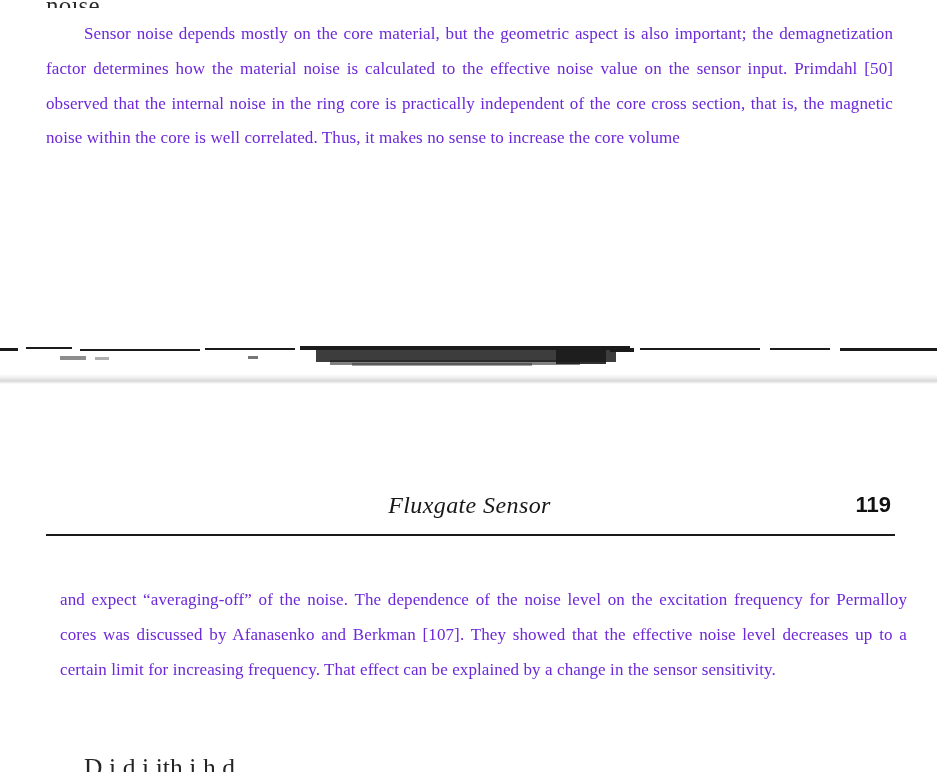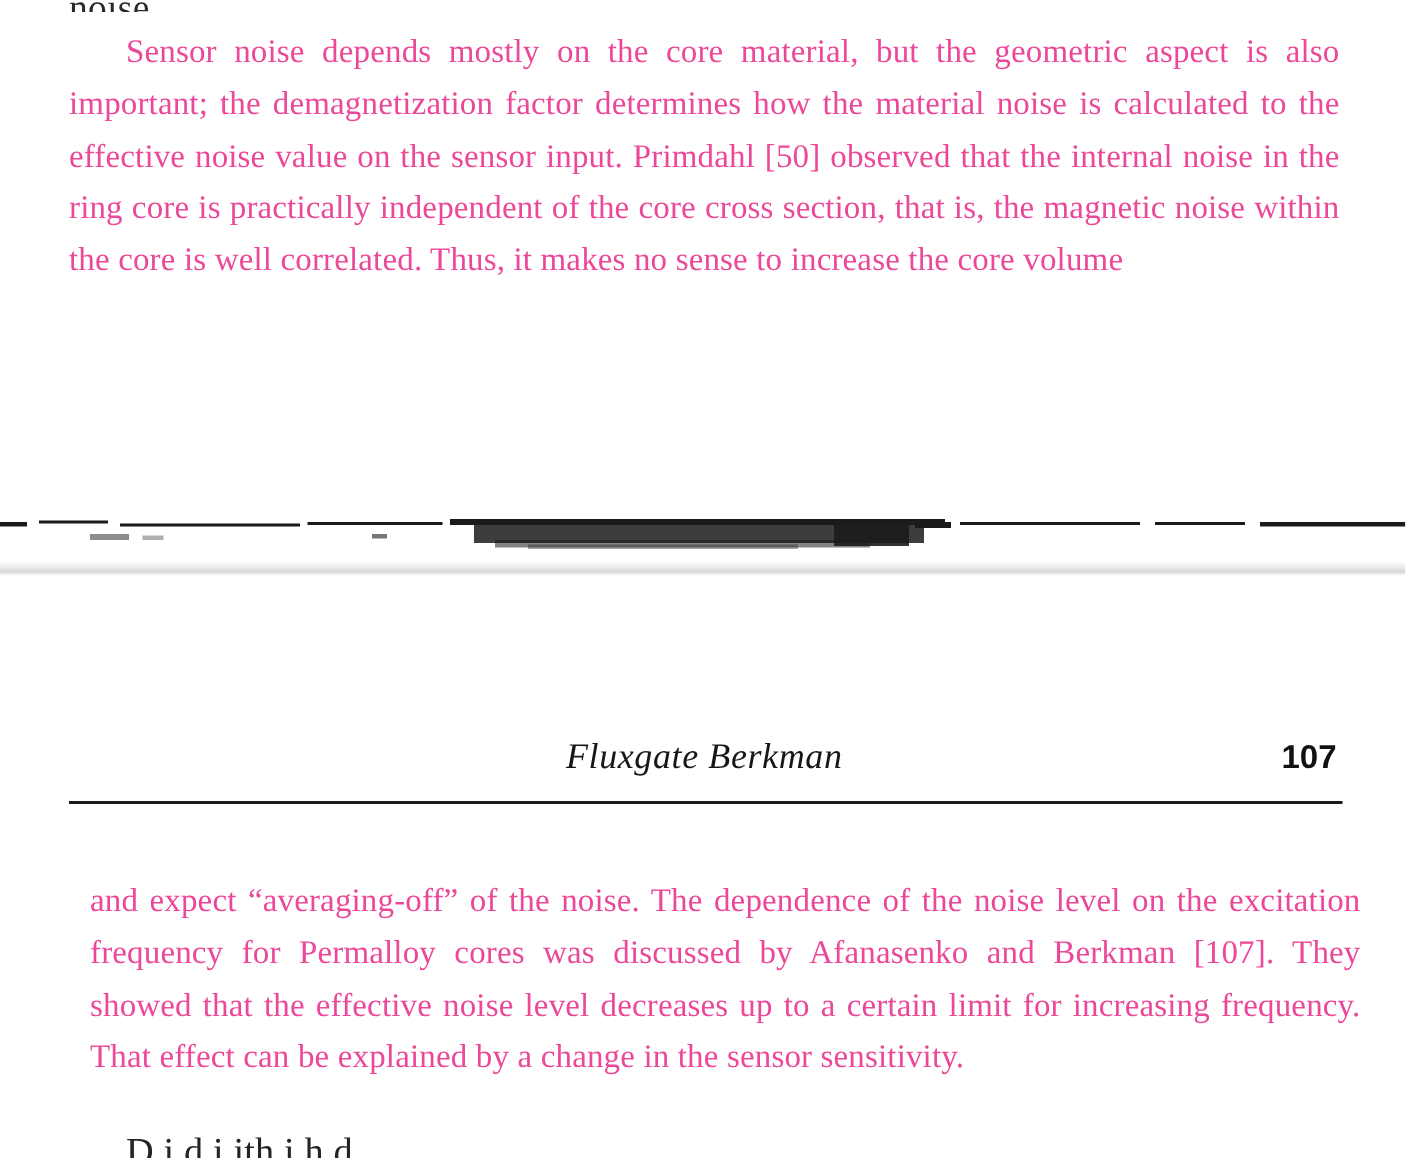--- a/index.html
+++ b/index.html
@@ -38,24 +38,24 @@
     top: -8px;
     font-size: 25px;
     letter-spacing: 0.2px;
     color: #2a2a2a;
     height: 16px;
     overflow: hidden;
   }
 
   .body-par {
     position: absolute;
-    font-size: 22px;
+    font-size: 17px;
     line-height: 34.8px;
     text-align: justify;
-    color: #ec4899;
+    color: #6d28d9;
     letter-spacing: 0.1px;
   }
 
   .body-par .indent {
     display: inline-block;
     width: 38px;
   }
 
   #par-top {
     left: 46px;
@@ -198,22 +198,22 @@
       <div class="nb" style="left:840px;top:12px; width:97px;  height:3px;"></div>
       <div class="nb" style="left:352px;top:27px; width:180px; height:3px; opacity:.4;"></div>
     </div>
   </div>
   <div class="gap-shadow"></div>
   <div class="gap-white"></div>
 
   <div class="page-bottom">
 
     <div class="running-head">
-      <div class="head-title">Fluxgate Berkman</div>
-      <div class="page-number">107</div>
+      <div class="head-title">Fluxgate Sensor</div>
+      <div class="page-number">119</div>
     </div>
     <div class="head-rule"></div>
 
     <div class="body-par" id="par-bottom">and expect “averaging-off” of the noise. The dependence of the noise level on the excitation frequency for Permalloy cores was discussed by Afanasenko and Berkman [107]. They showed that the effective noise level decreases up to a certain limit for increasing frequency. That effect can be explained by a change in the sensor sensitivity.</div>
 
     <div class="cut-line"><span class="indent"></span><span>D           i   d                      i       ith i                                             h   d</span></div>
   </div>
 
 </div>
 

